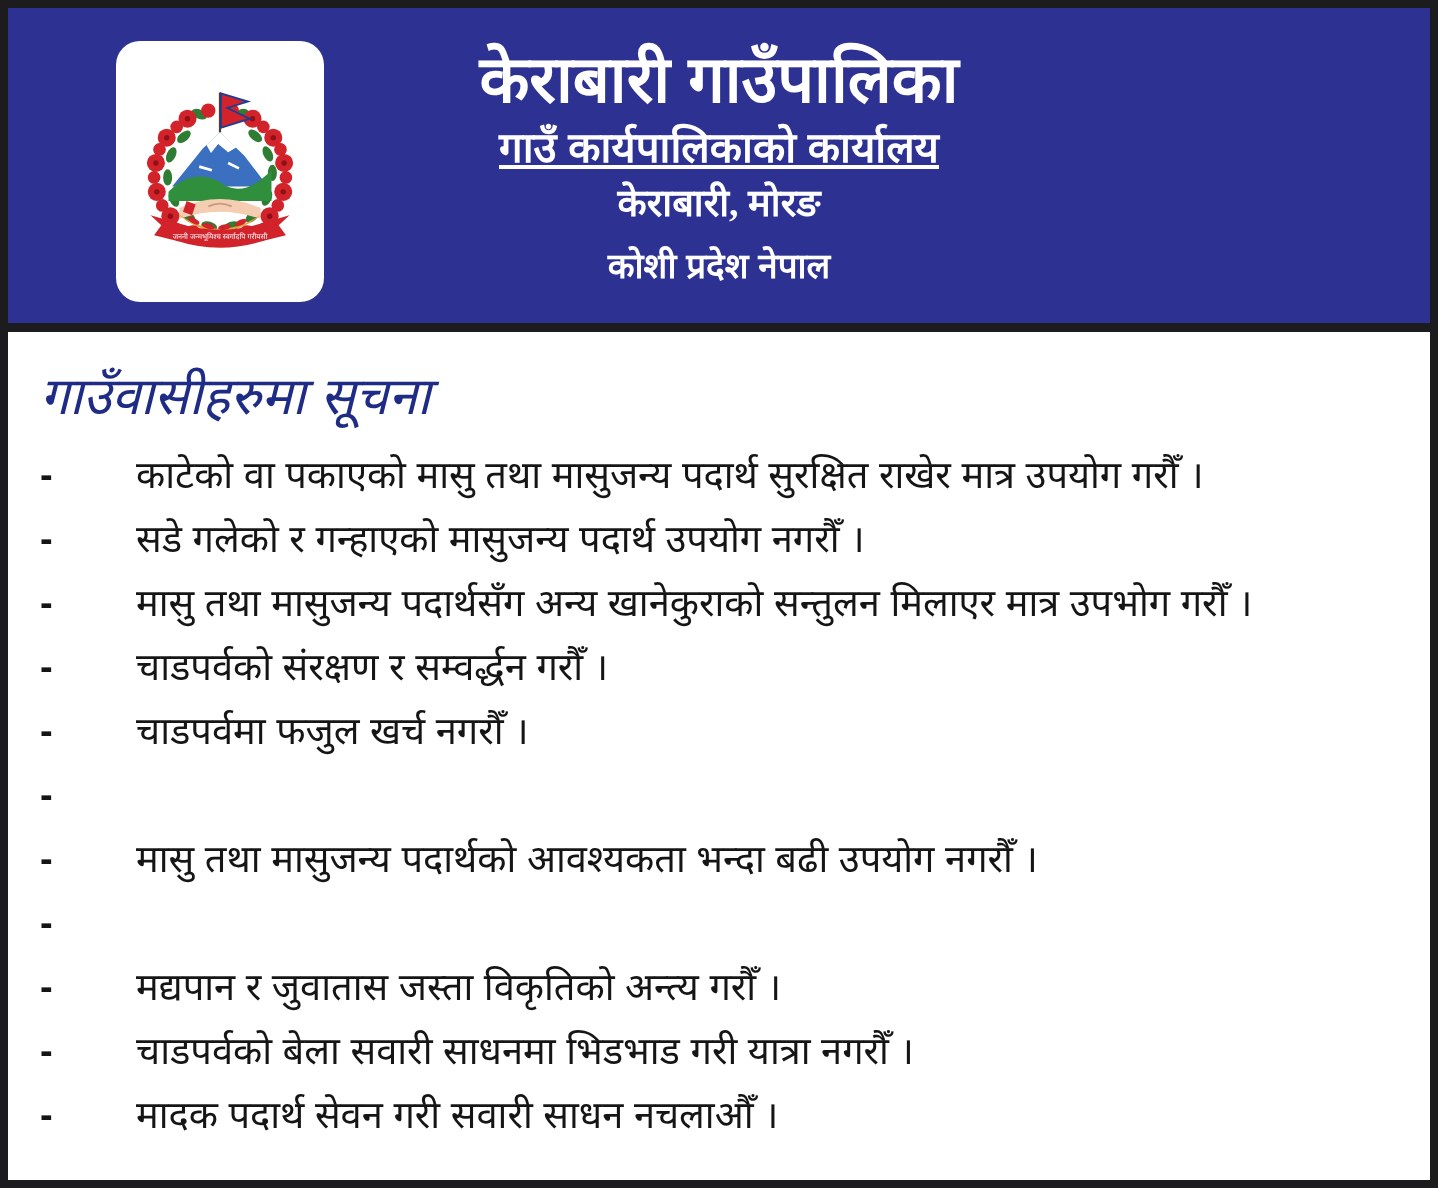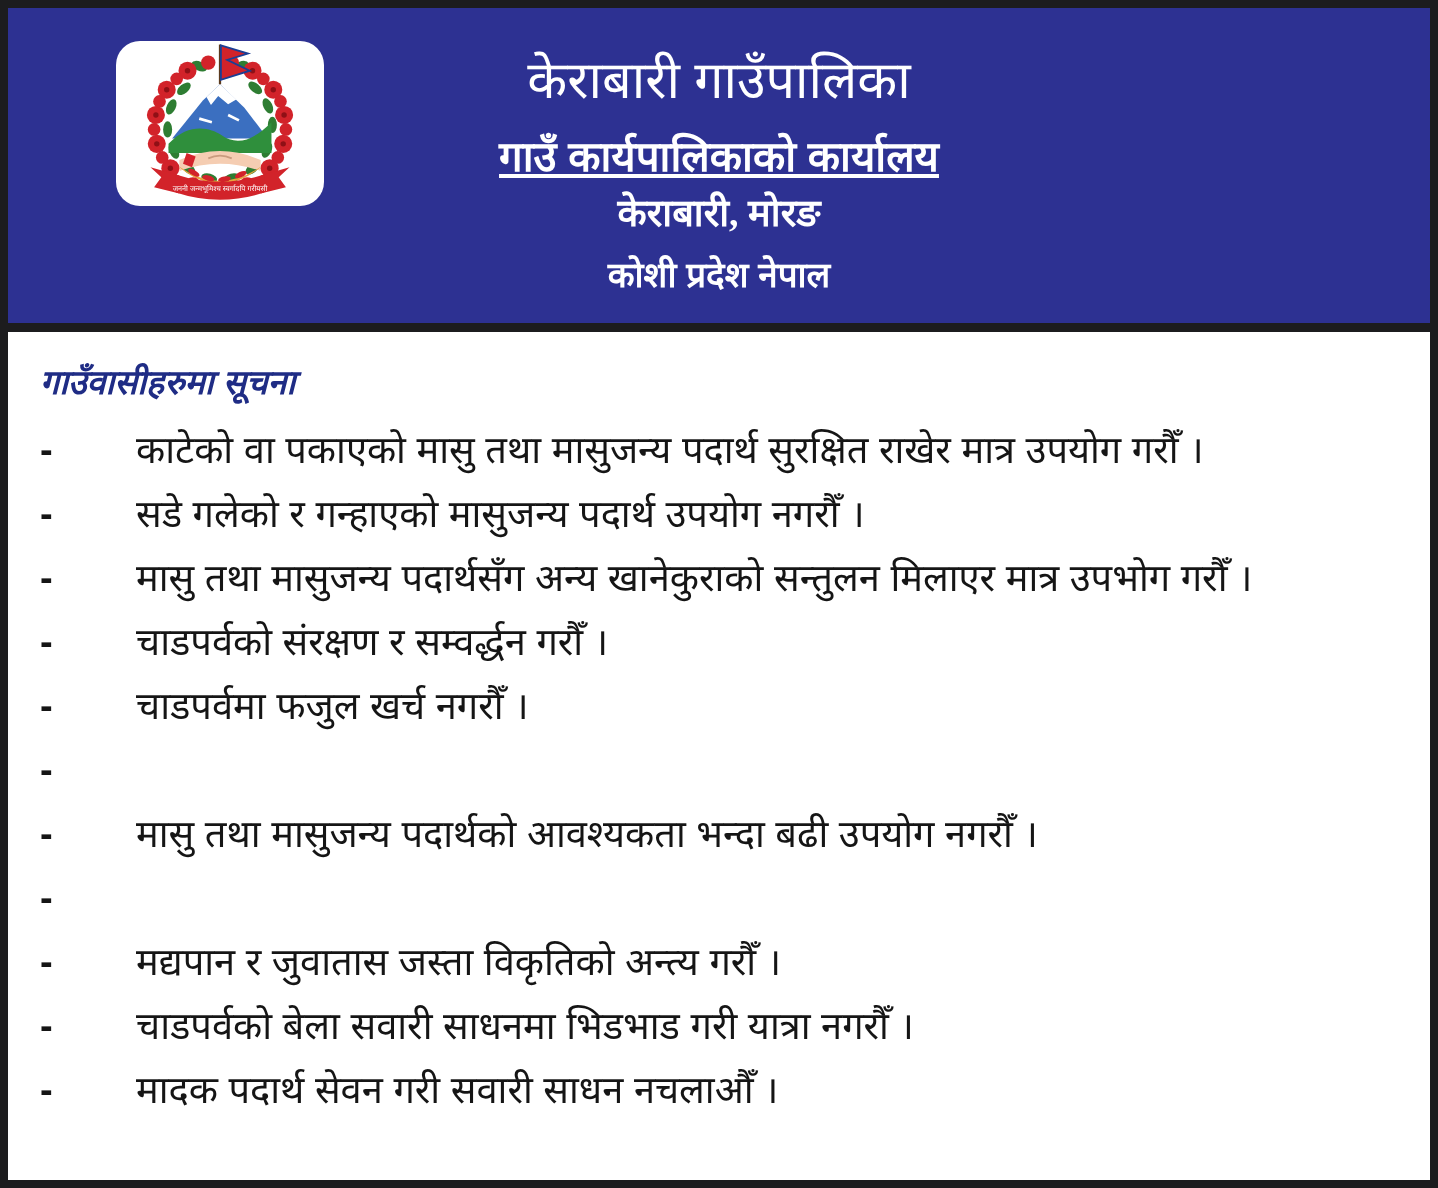--- a/index.html
+++ b/index.html
@@ -24,41 +24,41 @@
     align-items: center;
     justify-content: center;
     text-align: center;
     color: #ffffff;
   }
   .logo-box {
     position: absolute;
     left: 108px;
     top: 33px;
     width: 208px;
-    height: 165px;
+    height: 261px;
     background: #ffffff;
     border-radius: 24px;
     display: flex;
     align-items: center;
     justify-content: center;
   }
   .logo-box svg { width: 186px; height: 186px; }
-  .h1 { font-size: 52px; font-weight: normal; line-height: 1.05; margin: 16px; }
+  .h1 { font-size: 65px; font-weight: bold; line-height: 1.05; margin: 0; }
   .h2 { font-size: 42px; font-weight: bold; line-height: 1.05; margin: 12px 0 0 0; text-decoration: underline; }
   .h3 { font-size: 38px; font-weight: bold; line-height: 1.05; margin: 14px 0 0 0; font-family: Liberation Serif, serif; }
   .h4 { font-size: 35px; font-weight: bold; line-height: 1.05; margin: 24px 0 0 0; }
   
   .content {
     padding: 26px 30px 0 32px;
     color: #151515;
   }
   .notice-heading {
     color: #1f2c85;
-    font-size: 34px;
-    font-weight: bold;
+    font-size: 52px;
+    font-weight: normal;
     font-style: italic;
     margin: 0 0 14px 0;
   }
   .list { }
   .row {
     display: flex;
     align-items: baseline;
     font-size: 38px;
     line-height: 64px;
     white-space: nowrap;

